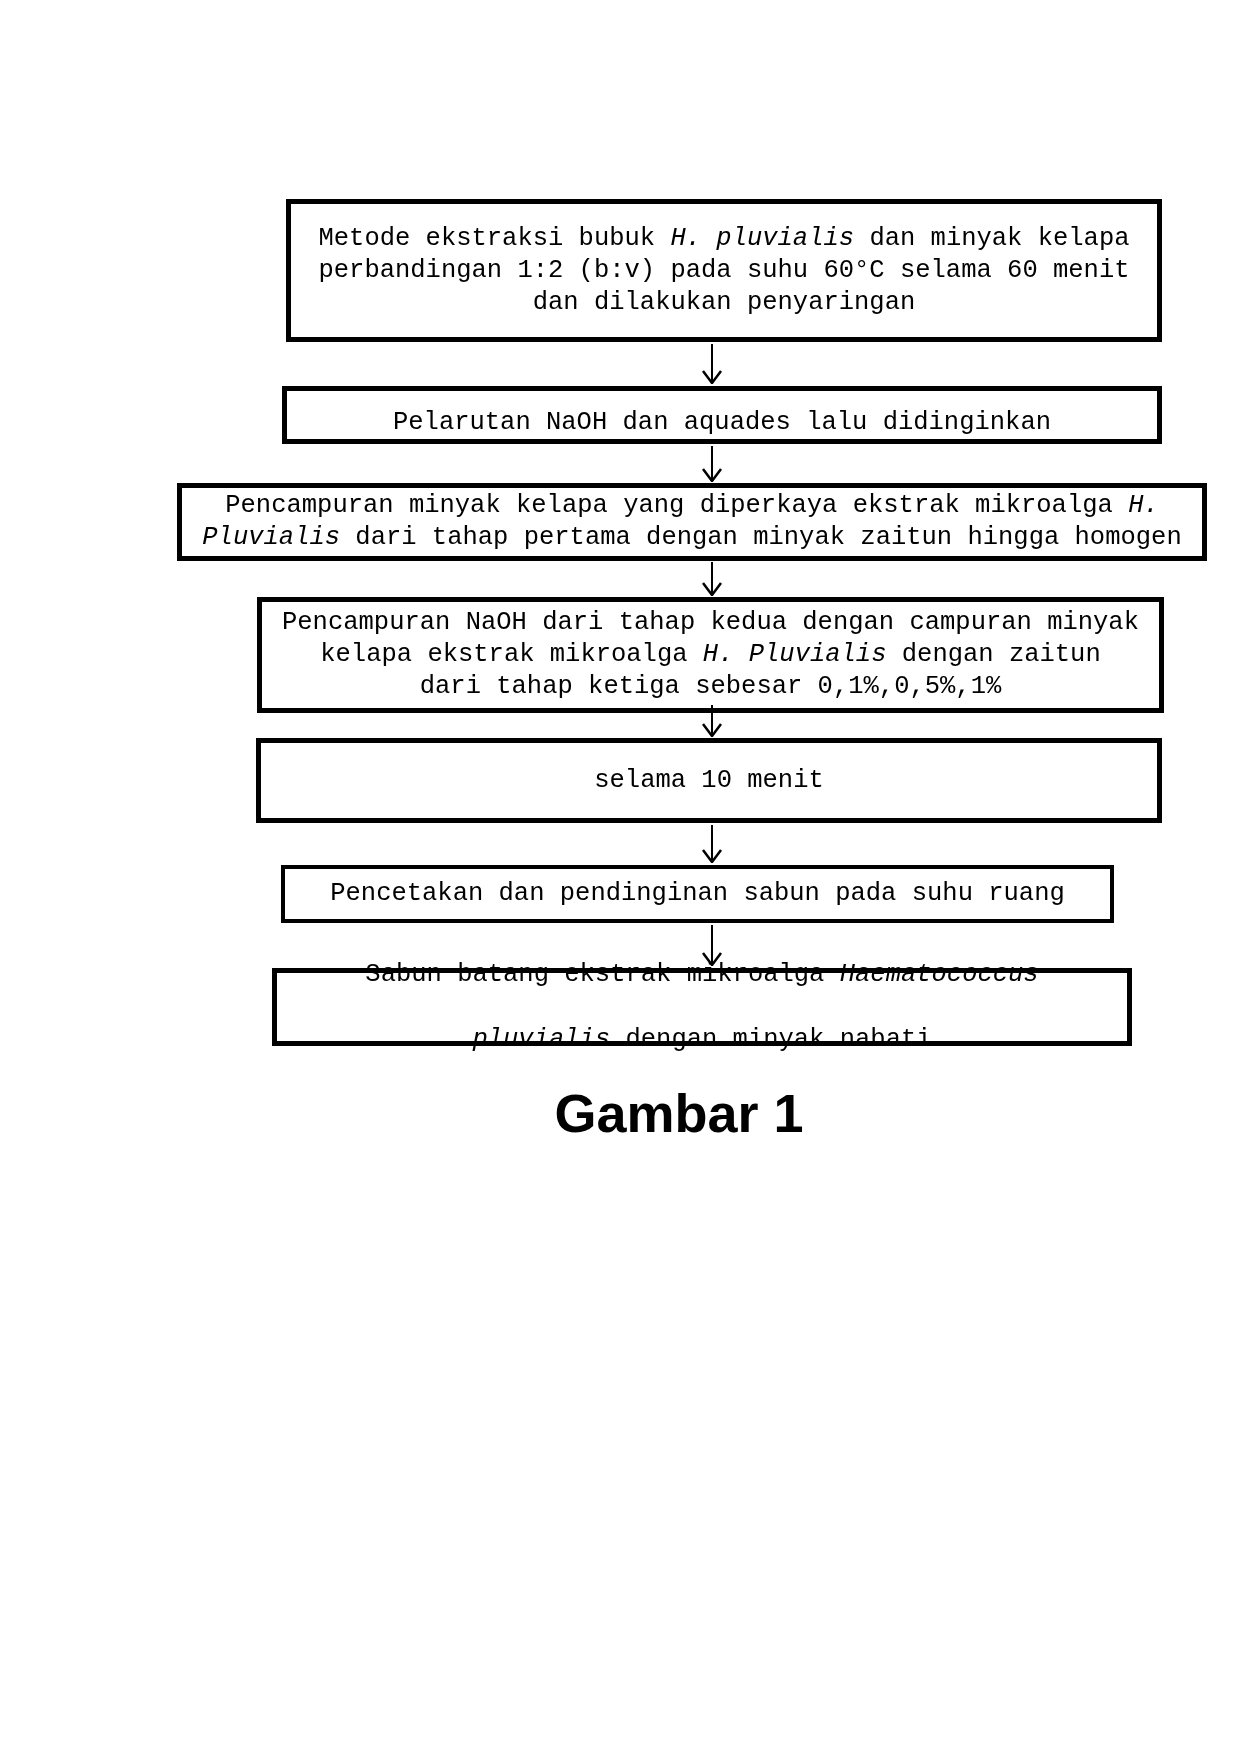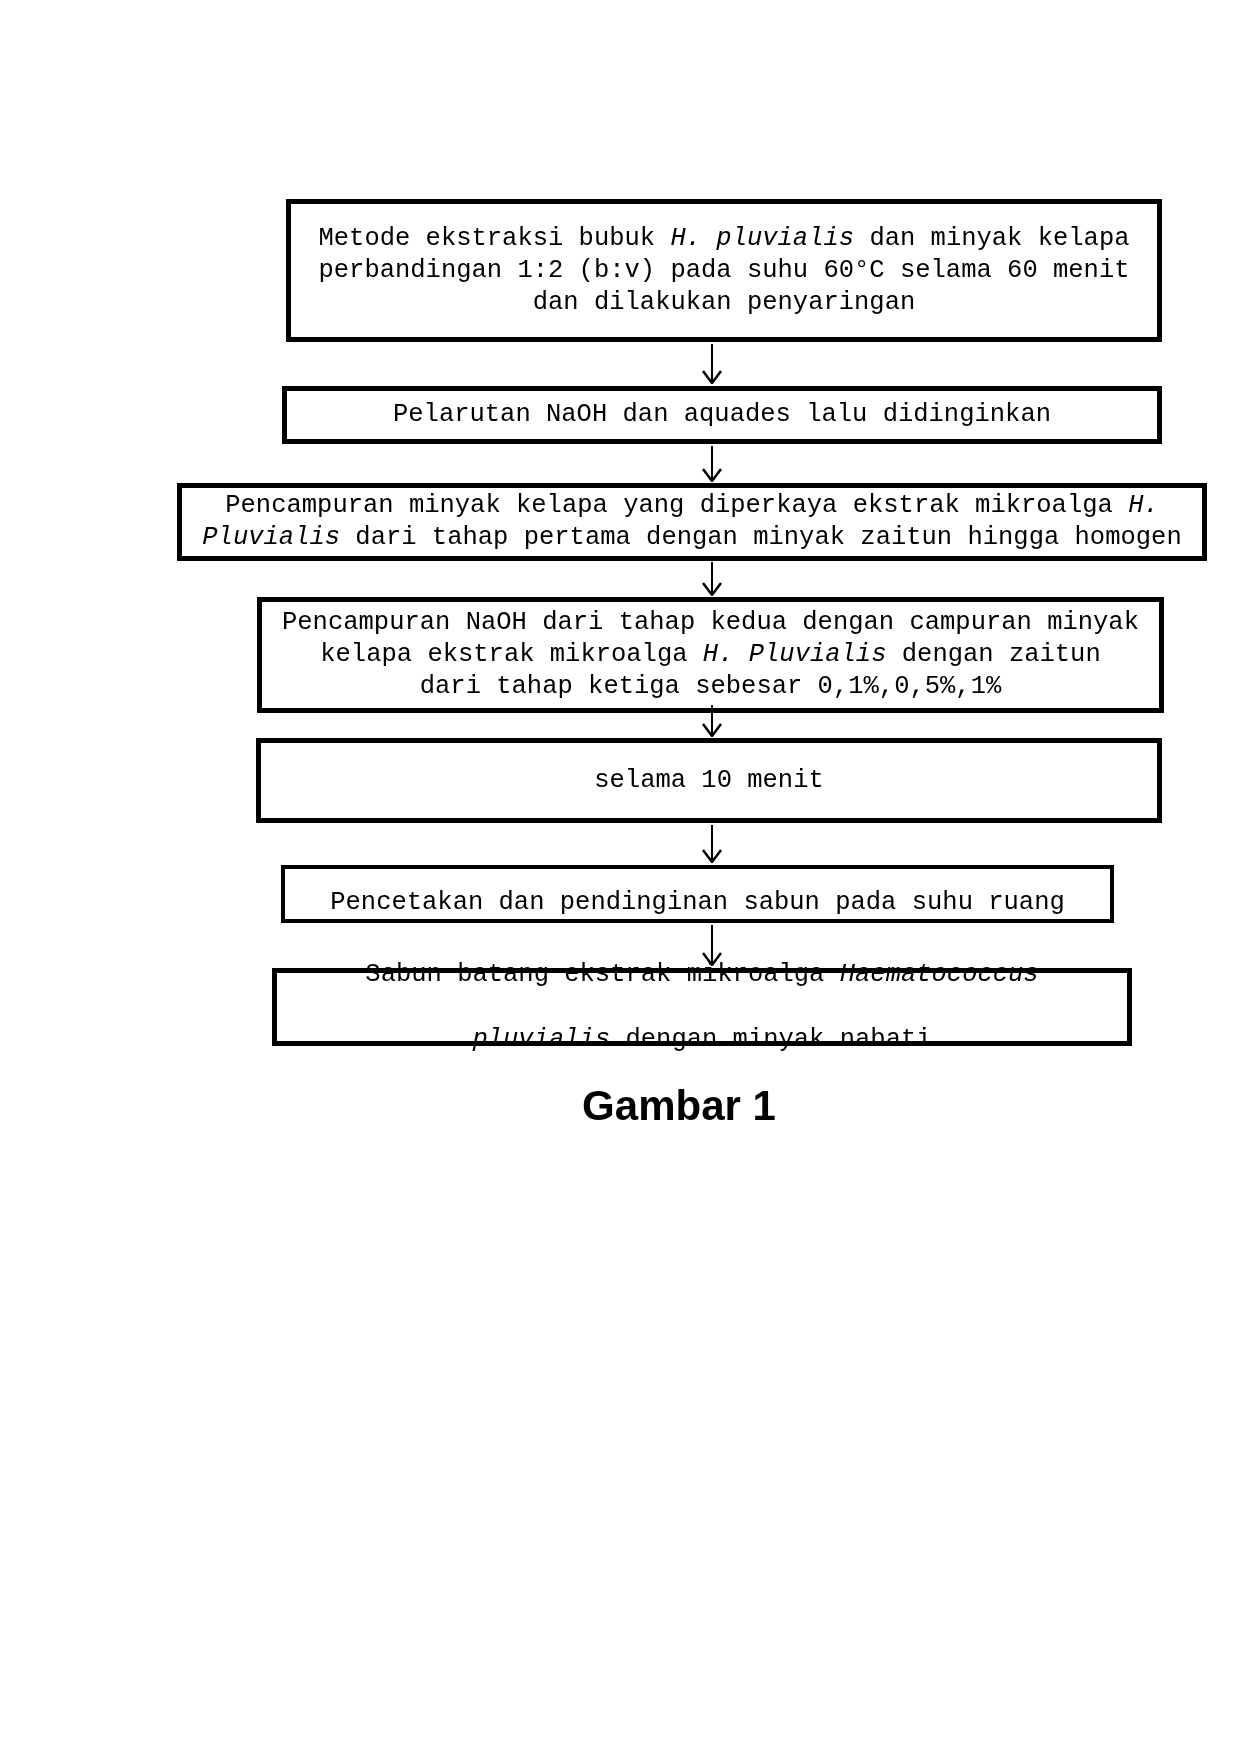--- a/index.html
+++ b/index.html
@@ -30,39 +30,39 @@
     color: #000000;
     text-align: center;
   }
   .box .line {
     white-space: pre;
   }
   .box .line i {
     font-style: italic;
   }
   .b1 { left: 242px; top: 199px; width: 876px; height: 143px; }
-  .b2 { left: 238px; top: 386px; width: 880px; height: 58px;  }
+  .b2 { left: 238px; top: 386px; width: 880px; height: 58px; justify-content: flex-end;  }
   .b3 { left: 133px; top: 483px; width: 1030px; height: 78px; }
   .b4 { left: 213px; top: 597px; width: 907px; height: 116px; }
   .b5 { left: 212px; top: 738px; width: 906px; height: 85px;  }
-  .b6 { left: 237px; top: 865px; width: 833px; height: 58px; border-width: 4px; justify-content: flex-end; }
+  .b6 { left: 237px; top: 865px; width: 833px; height: 58px; border-width: 4px; }
   .b7 { left: 228px; top: 968px; width: 860px; height: 78px; gap: 33px;  }
   .arrow {
     position: absolute;
     display: block;
   }
   .caption {
     position: absolute;
     left: 335px;
     top: 1082px;
     width: 600px;
     text-align: center;
     font-family: "Liberation Sans", sans-serif;
     font-weight: bold;
-    font-size: 42px;
+    font-size: 54px;
     color: #000000;
   }
 </style>
 </head>
 <body>
 
 <div class="page">
 
   <div class="flowchart-root">
 

